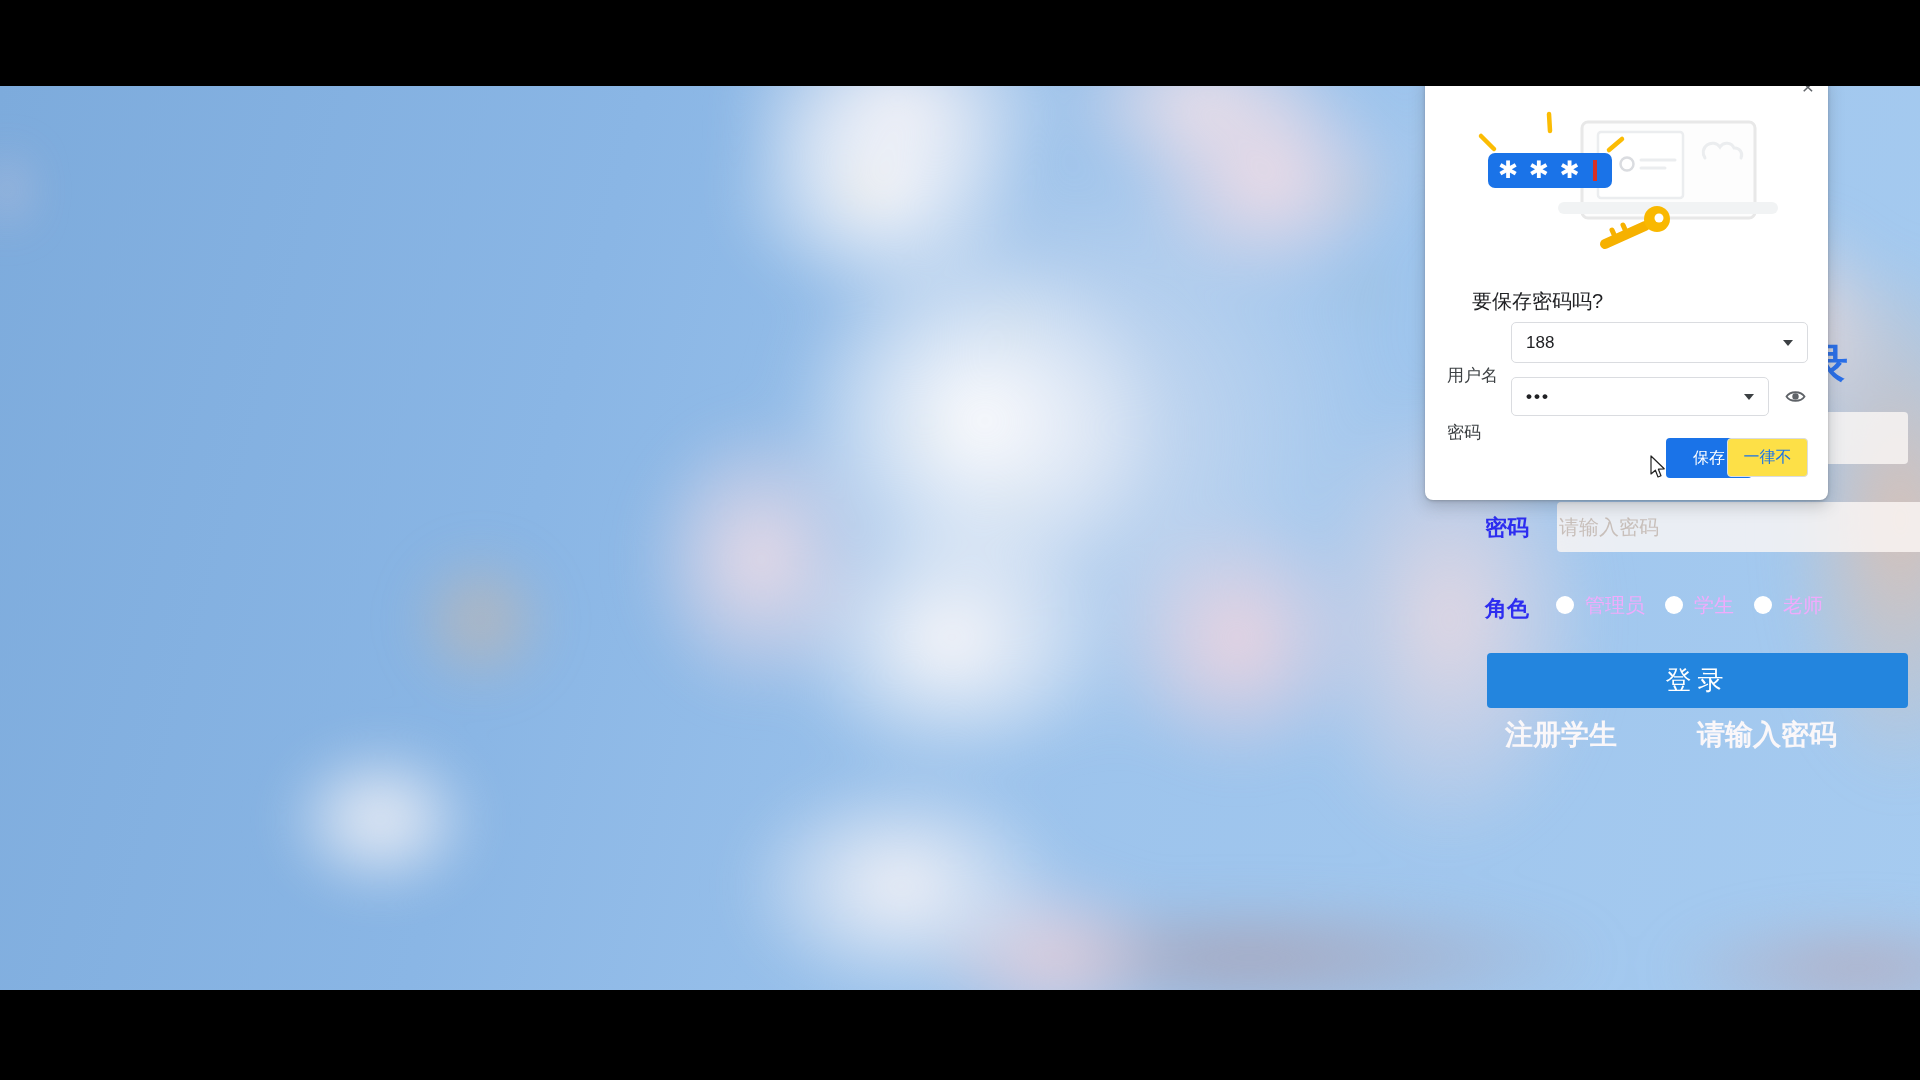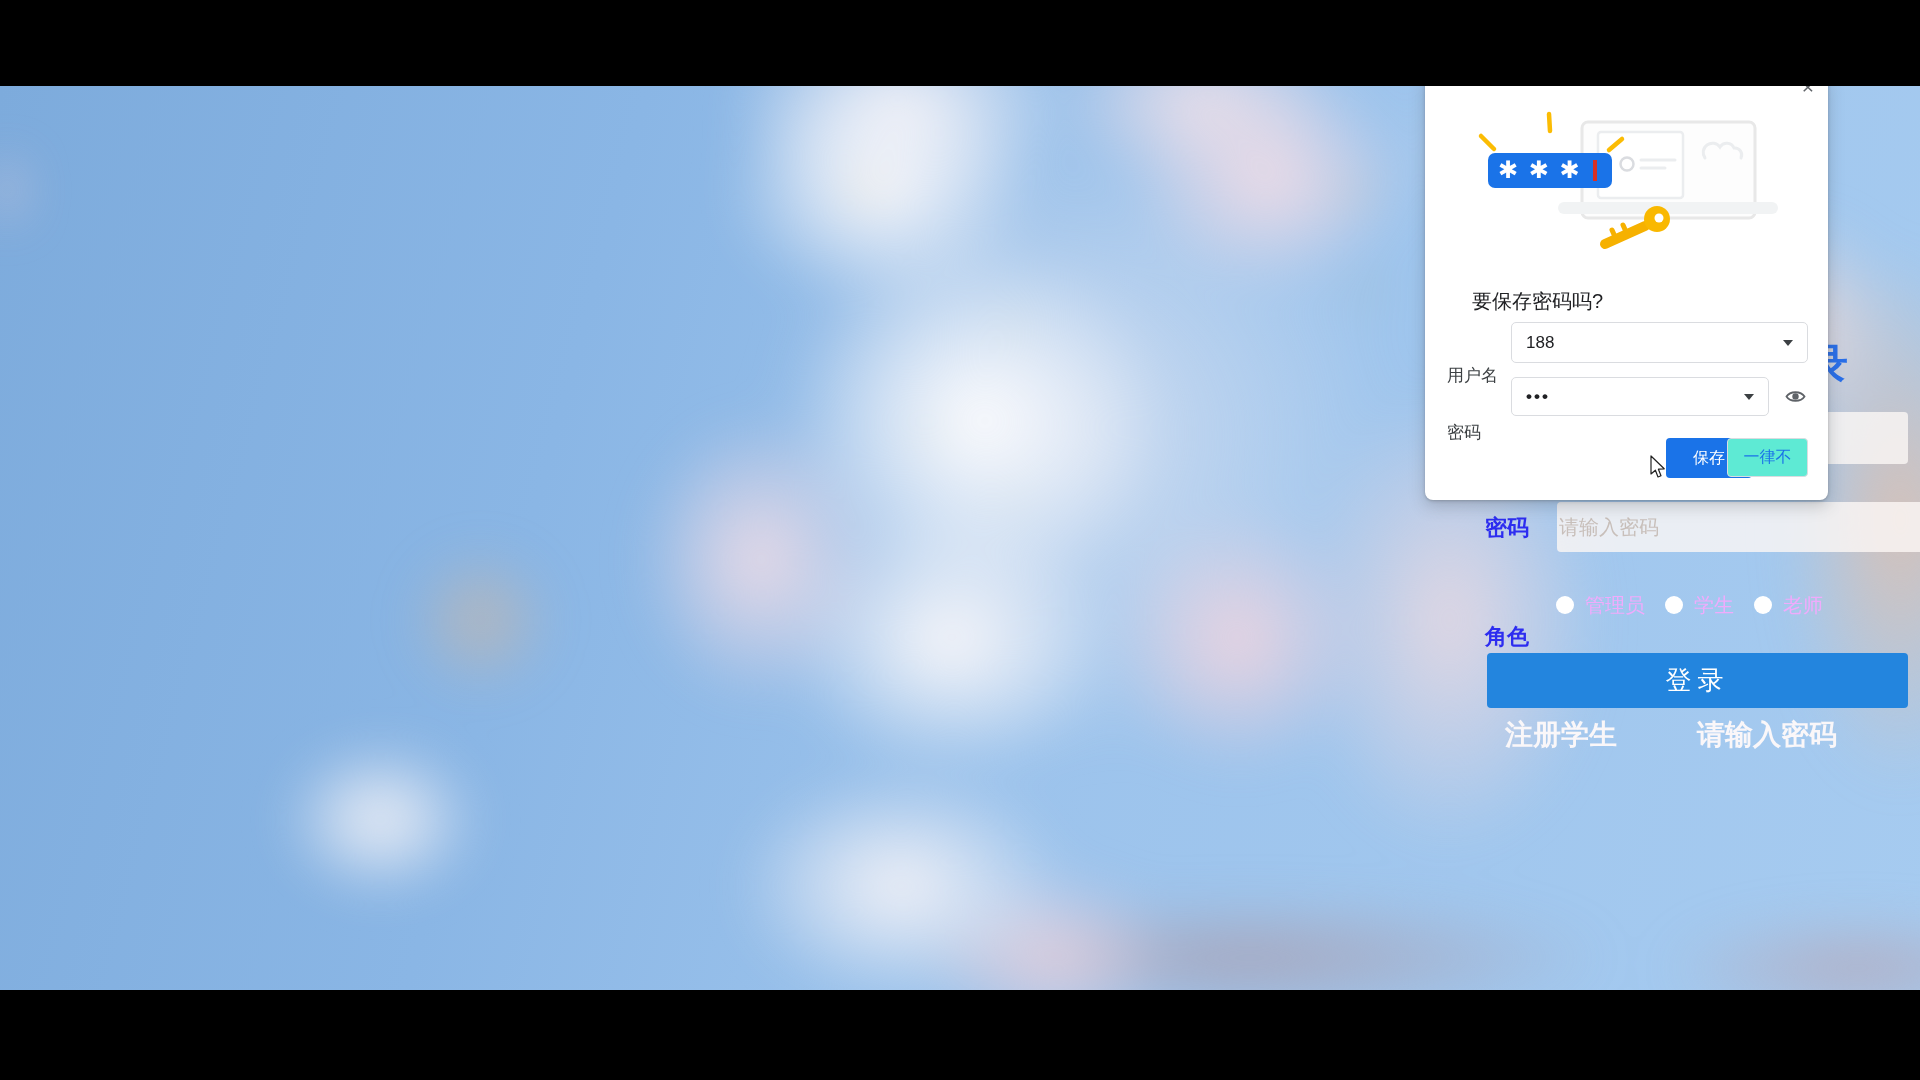--- a/index.html
+++ b/index.html
@@ -108,21 +108,21 @@
   .sel-pass { top:303px; width:258px; height:39px; }
   .pass-dots { letter-spacing:2px; font-weight:bold; }
   .eye { position:absolute; left:360px; top:314px; cursor:pointer; }
   .btn-save {
     position:absolute; left:201px; top:364px; width:86px; height:40px;
     background:#1a73e8; color:#fff; border:none; border-radius:4px;
     font-size:16px; cursor:pointer; font-family:inherit;margin-left:40px;
   }
   .btn-never {
     position:absolute; left:302px; top:364px; width:81px; height:39px;
-    background:#5eead4; color:#1a73e8; border:1.5px solid #dadce0; border-radius:4px;
+    background:#fde047; color:#1a73e8; border:1.5px solid #dadce0; border-radius:4px;
     font-size:16px; cursor:pointer; font-family:inherit; box-sizing:border-box;
   }
   
   .cursor { position:absolute; left:1650px; top:455px; z-index:8; }
   .bar { position:absolute; left:0; width:1920px; background:#000; z-index:10; }
   .bar-top { top:0; height:86px; }
   .bar-bottom { top:990px; height:90px; }
 </style>
 </head>
 <body>
@@ -131,21 +131,21 @@
 
   <div class="bg-base"></div>
   <div class="bg-blobs"></div>
 
   <div class="page-title">登录</div>
   <div class="username-sliver"></div>
 
   <span class="plabel" style="left:1485px; top:513px;">密码</span>
   <input class="pinput" type="text" placeholder="请输入密码" style="">
 
-  <span class="plabel" style="left:1485px; top:622px;">角色</span>
+  <span class="plabel" style="left:1485px; top:594px;">角色</span>
   <div class="role-row">
     <span class="role-opt">
       <span class="radio"></span>
       <span class="rlabel">管理员</span>
     </span>
     <span class="role-opt">
       <span class="radio"></span>
       <span class="rlabel">学生</span>
     </span>
     <span class="role-opt">

